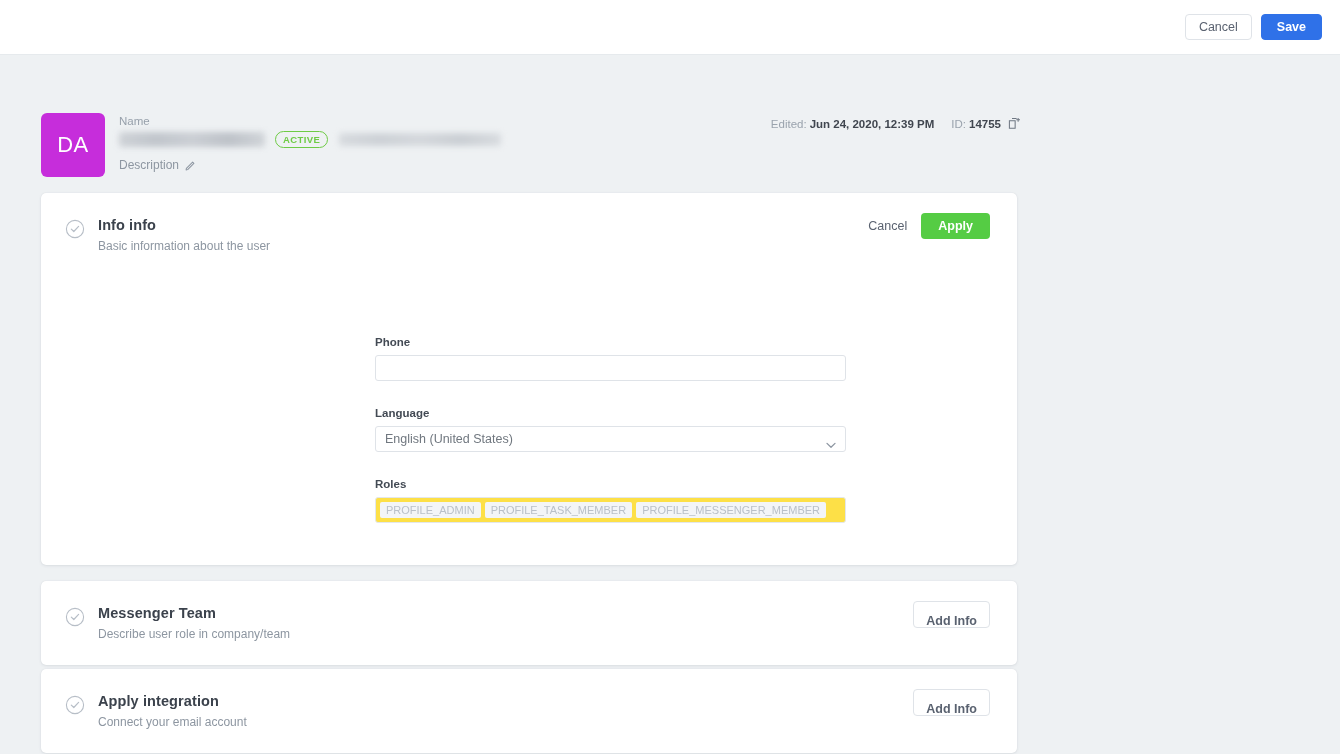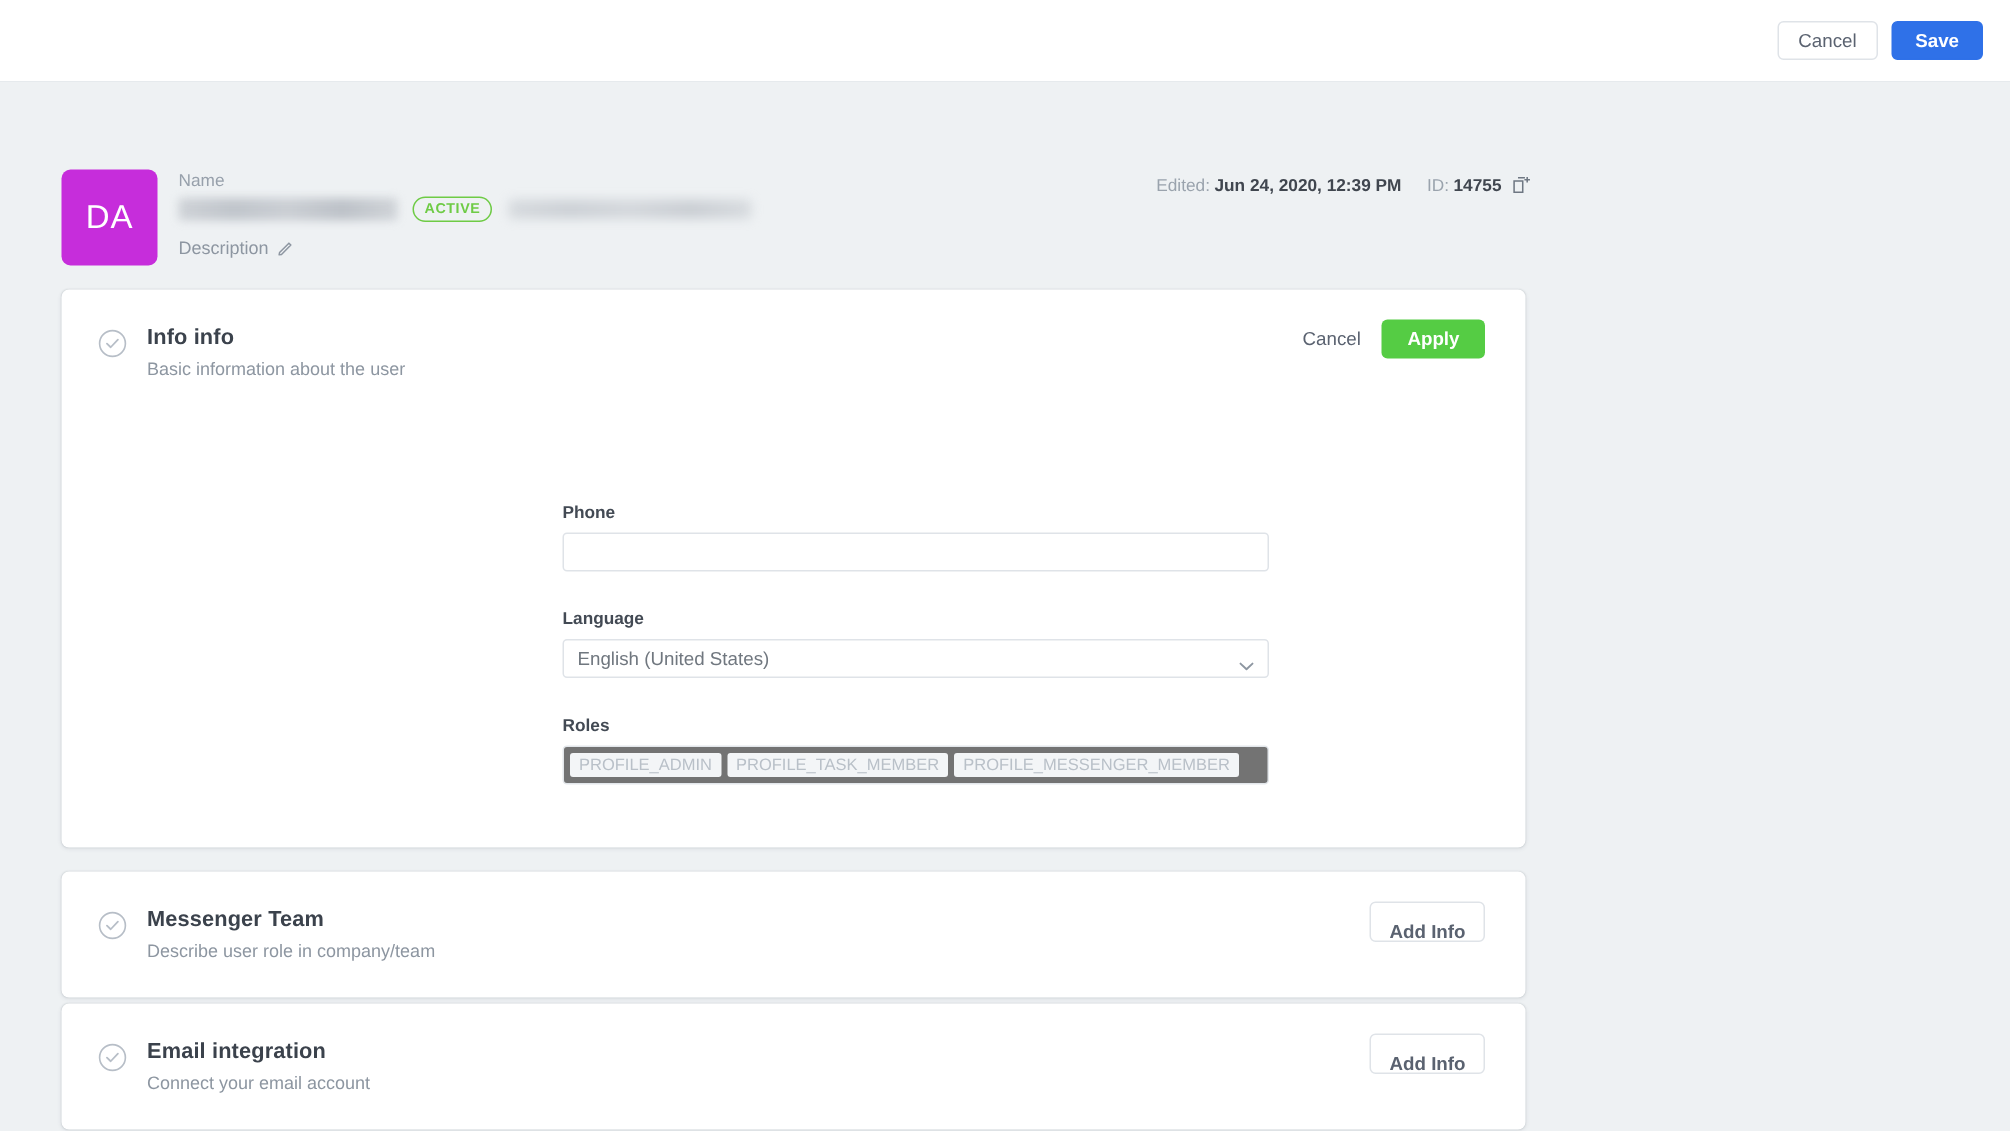--- a/index.html
+++ b/index.html
@@ -258,21 +258,21 @@
   .chev {
     position: absolute;
     right: 10px; top: 9px;
     pointer-events: none;
   }
   .roles-box {
     width: 471px;
     min-height: 26px;
     border: 1px solid #e3e7eb;
     border-radius: 3px;
-    background: #737373;
+    background: #fde047;
     padding: 3px 4px;
     display: flex;
     align-items: center;
     gap: 4px;
   }
   .role-chip {
     background: #f3f5f7;
     border-radius: 2px;
     color: #b9c0c8;
     font-size: 11px;
@@ -389,21 +389,21 @@
   </div>
 
   <div class="card" id="card-email">
     <div class="card-head">
       <span class="check-icon">
         <svg width="20" height="20" viewBox="0 0 20 20">
           <circle cx="10" cy="10" r="8.6" fill="none" stroke="#b7bec7" stroke-width="1.1"></circle>
           <path d="M6.3 10.1 L8.8 12.5 L13.6 7.4" fill="none" stroke="#b7bec7" stroke-width="1.2" stroke-linecap="round" stroke-linejoin="round"></path>
         </svg>
       </span>
-      <div class="card-title">Email integration</div>
+      <div class="card-title">Apply integration</div>
       <div class="card-sub">Connect your email account</div>
       <div class="head-actions">
         <button class="btn-addinfo">Add Info</button>
       </div>
     </div>
   </div>
 
 </div>
 
 </body></html>

